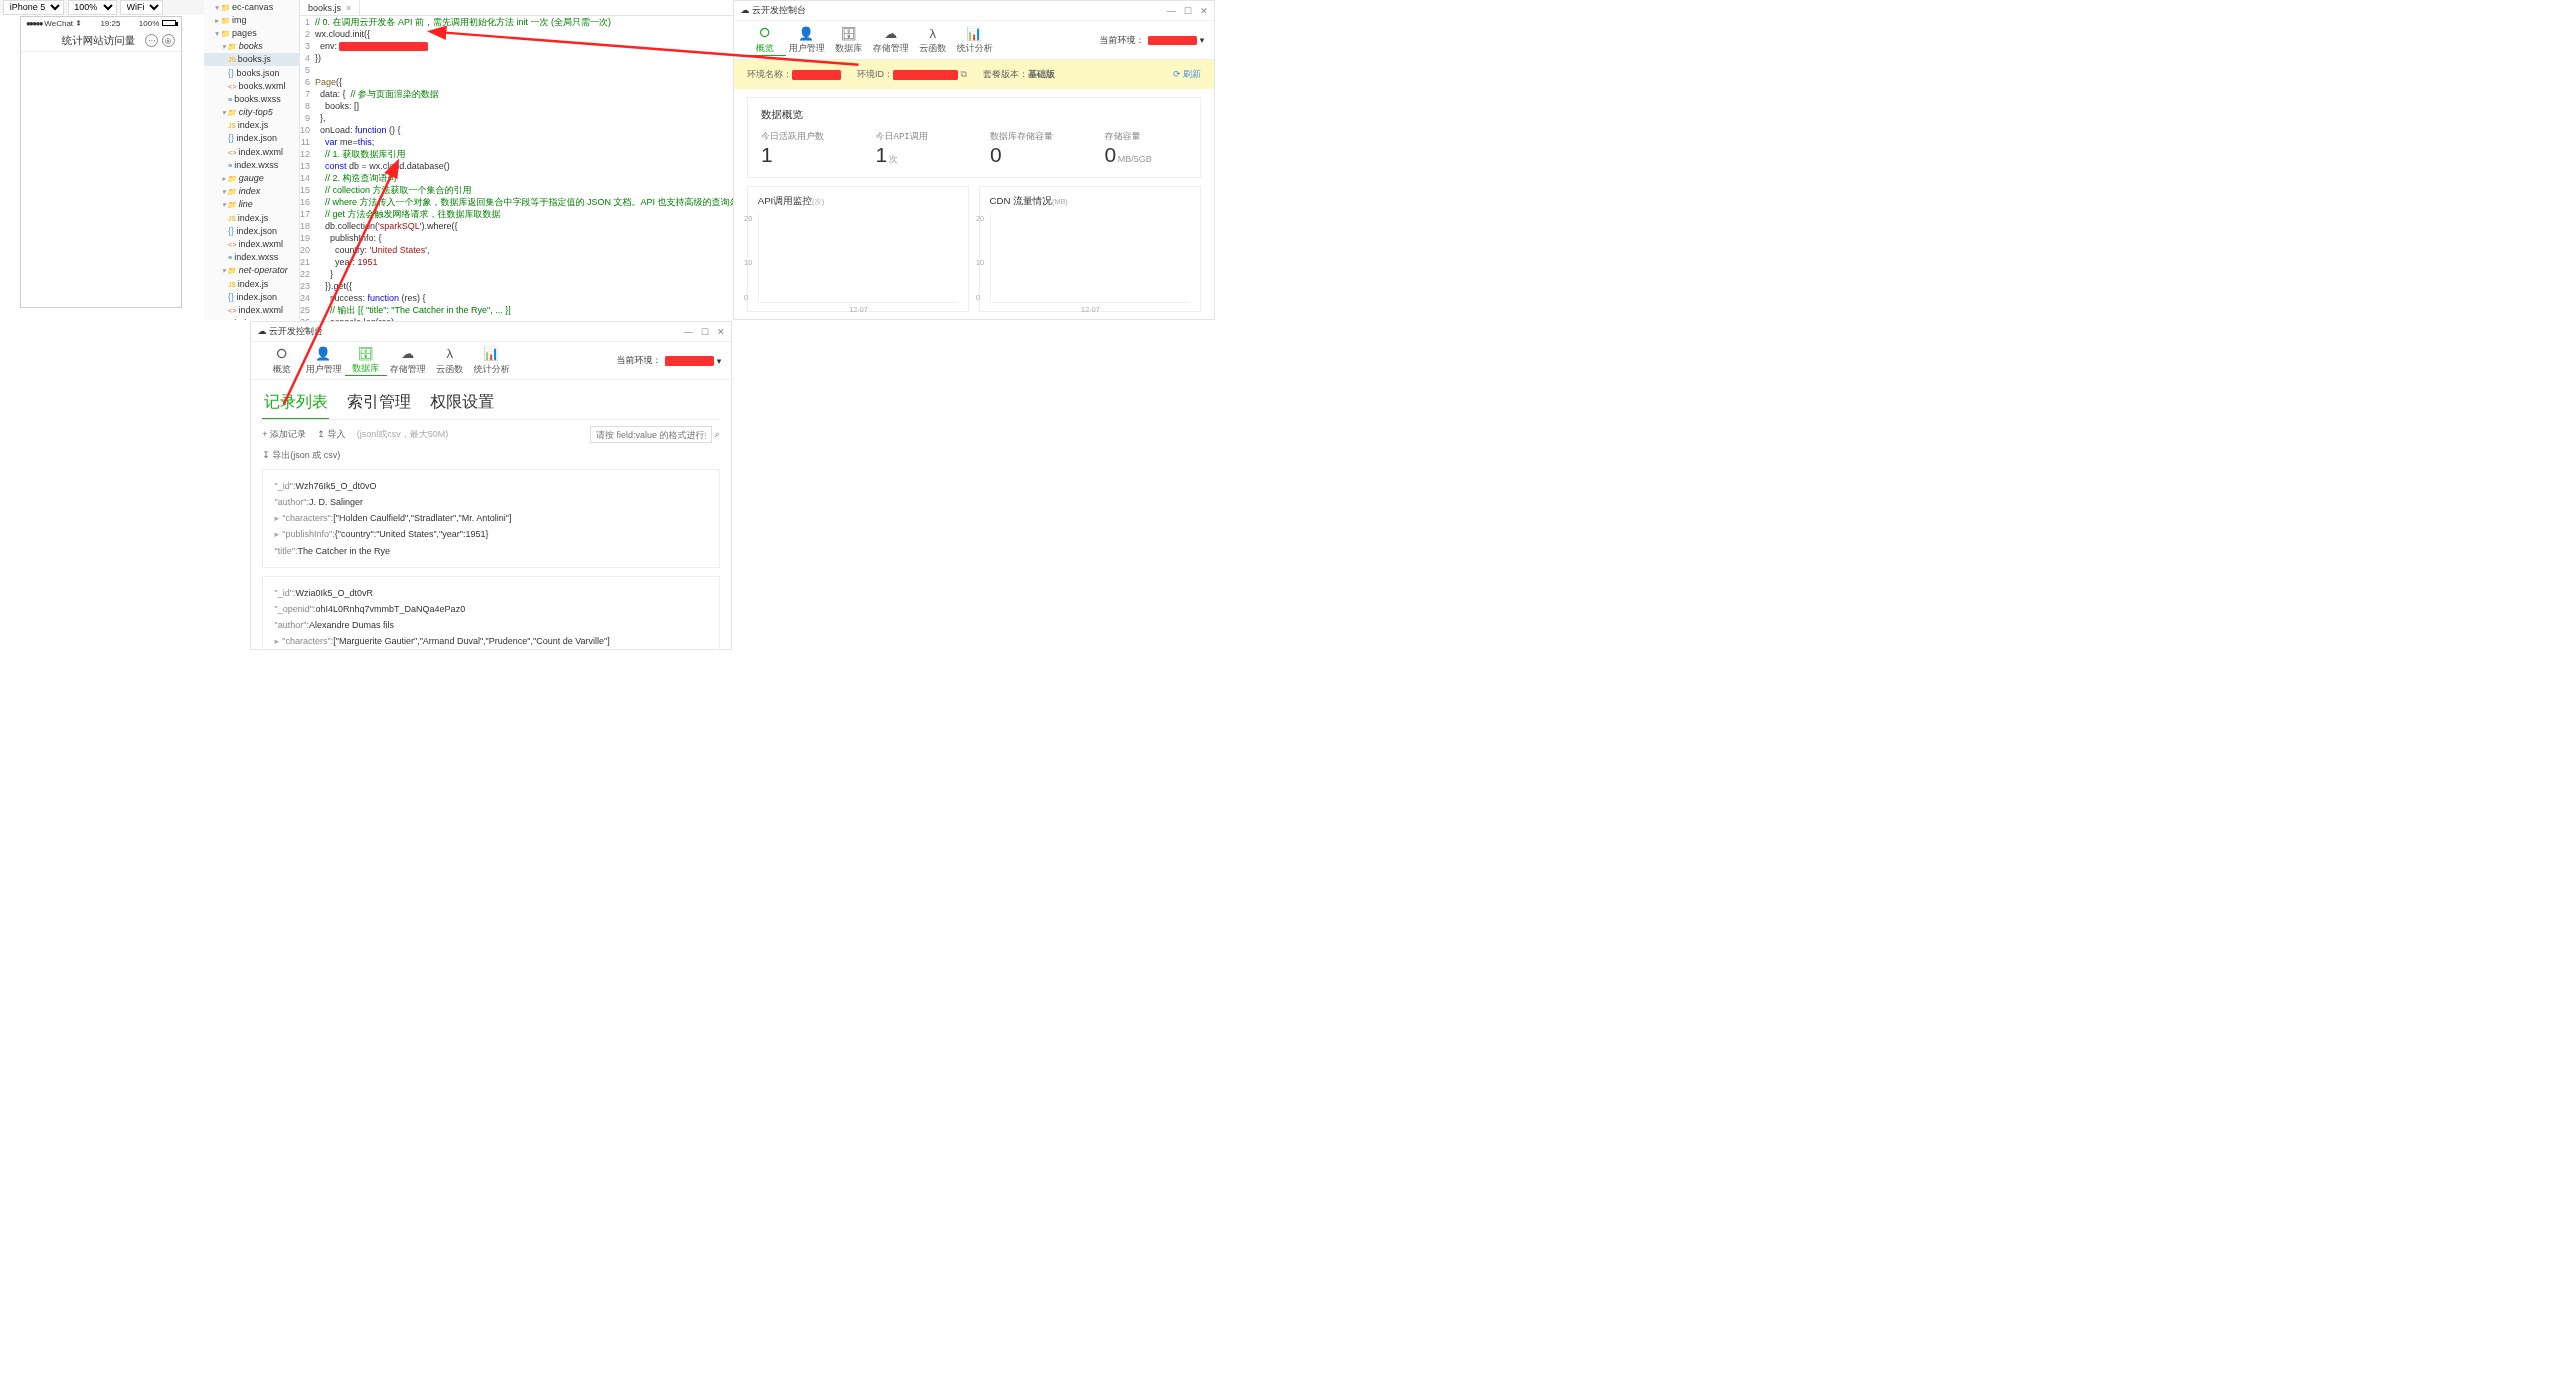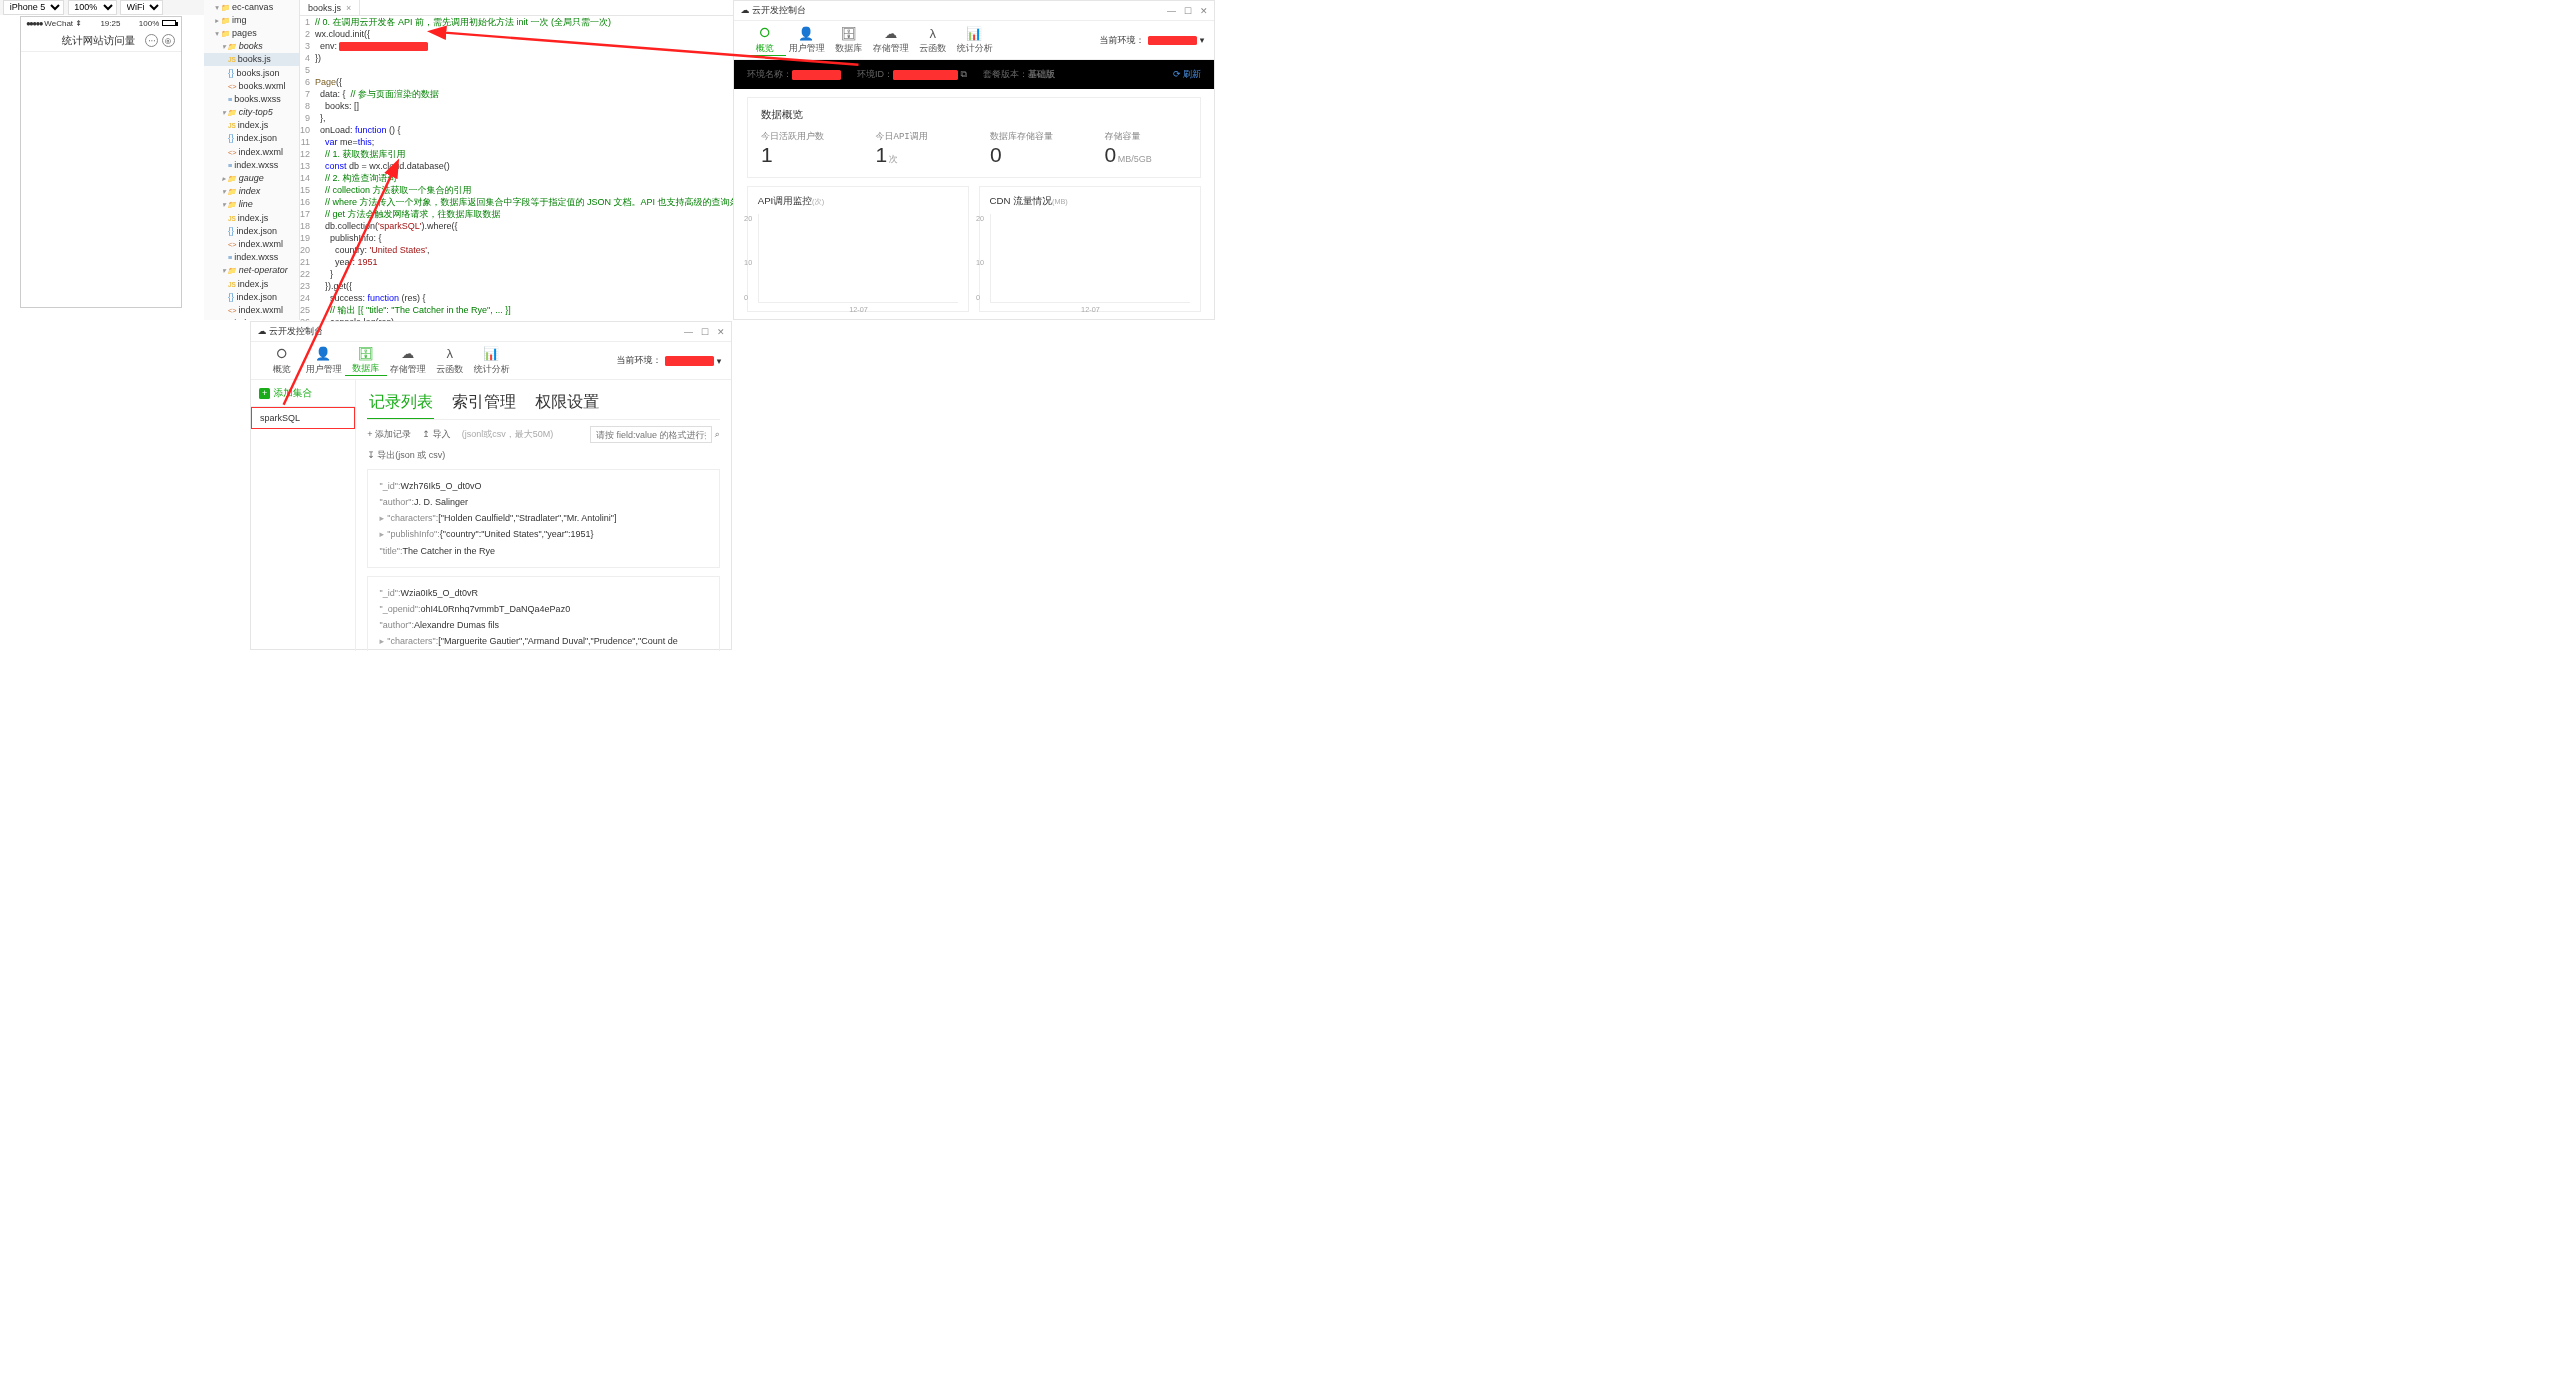--- a/index.html
+++ b/index.html
@@ -54,21 +54,21 @@
 
 
 .console-r { position: absolute; top: 0; left: 733px; width: 482px; height: 320px; border: 0.8px solid #e5e5e5; background: #fff; }
 .console-titlebar { display: flex; justify-content: space-between; align-items: center; padding: 3.2px 6.5px; font-size: 9px; border-bottom: 0.8px solid #eee; }
 .console-titlebar .wincontrols { display: flex; gap: 8px; color: #888; }
 .console-nav { display: flex; align-items: center; padding: 3.2px 9.7px; border-bottom: 0.8px solid #eee; }
 .console-nav-item { display: flex; flex-direction: column; align-items: center; width: 42px; font-size: 9px; color: #555; cursor: pointer; }
 .console-nav-item.active { color: #1aad19; border-bottom: 1.6px solid #1aad19; }
 .console-nav-item .navicon { font-size: 13px; margin-bottom: 1.6px; }
 .console-env { margin-left: auto; font-size: 9px; display: flex; align-items: center; gap: 3.2px; }
-.console-meta { display: flex; gap: 16px; padding: 8px 13px; font-size: 9px; color: #666; align-items: center; background: #000000; }
+.console-meta { display: flex; gap: 16px; padding: 8px 13px; font-size: 9px; color: #666; align-items: center; background: #fef9c3; }
 .console-meta .refresh { margin-left: auto; color: #4a90e2; cursor: pointer; }
 .overview-card { margin: 8px 13px; border: 0.8px solid #eee; padding: 9.7px 13px; }
 .overview-title { font-size: 10.5px; font-weight: 500; margin-bottom: 8px; }
 .overview-stats { display: flex; gap: 32px; }
 .stat { flex: 1; }
 .stat-label { font-size: 9px; color: #888; font-family: Liberation Mono, monospace; }
 .stat-val { font-size: 21px; margin-top: 3.2px; }
 .stat-unit { font-size: 9px; color: #999; margin-left: 1.6px; }
 .charts-row { display: flex; gap: 9.7px; padding: 0 13px; }
 .chart-card { flex: 1; border: 0.8px solid #eee; padding: 8px 9.7px; }
@@ -330,24 +330,20 @@
       </div>
       <div class="console-nav-item">
         <span class="navicon">📊</span>
         <span>统计分析</span>
       </div>
       <div class="console-env">
       <span>当前环境：</span><span class="redact" style="width:49px">x</span> ▾
     </div>
   </div>
   <div class="db-body">
-    <div class="db-sidebar">
-      <div class="db-add-coll">添加集合</div>
-      <div class="db-coll-item selected">sparkSQL</div>
-    </div>
     <div class="db-main">
       <div class="db-tabs" id="db-tabs">
           <div class="db-tab active">记录列表</div>
           <div class="db-tab">索引管理</div>
           <div class="db-tab">权限设置</div>
         </div>
       <div class="db-toolbar">
         <span class="add">添加记录</span>
         <span>↥ <span>导入</span></span>
         <span style="color:#aaa">(jsonl或csv，最大50M)</span>

